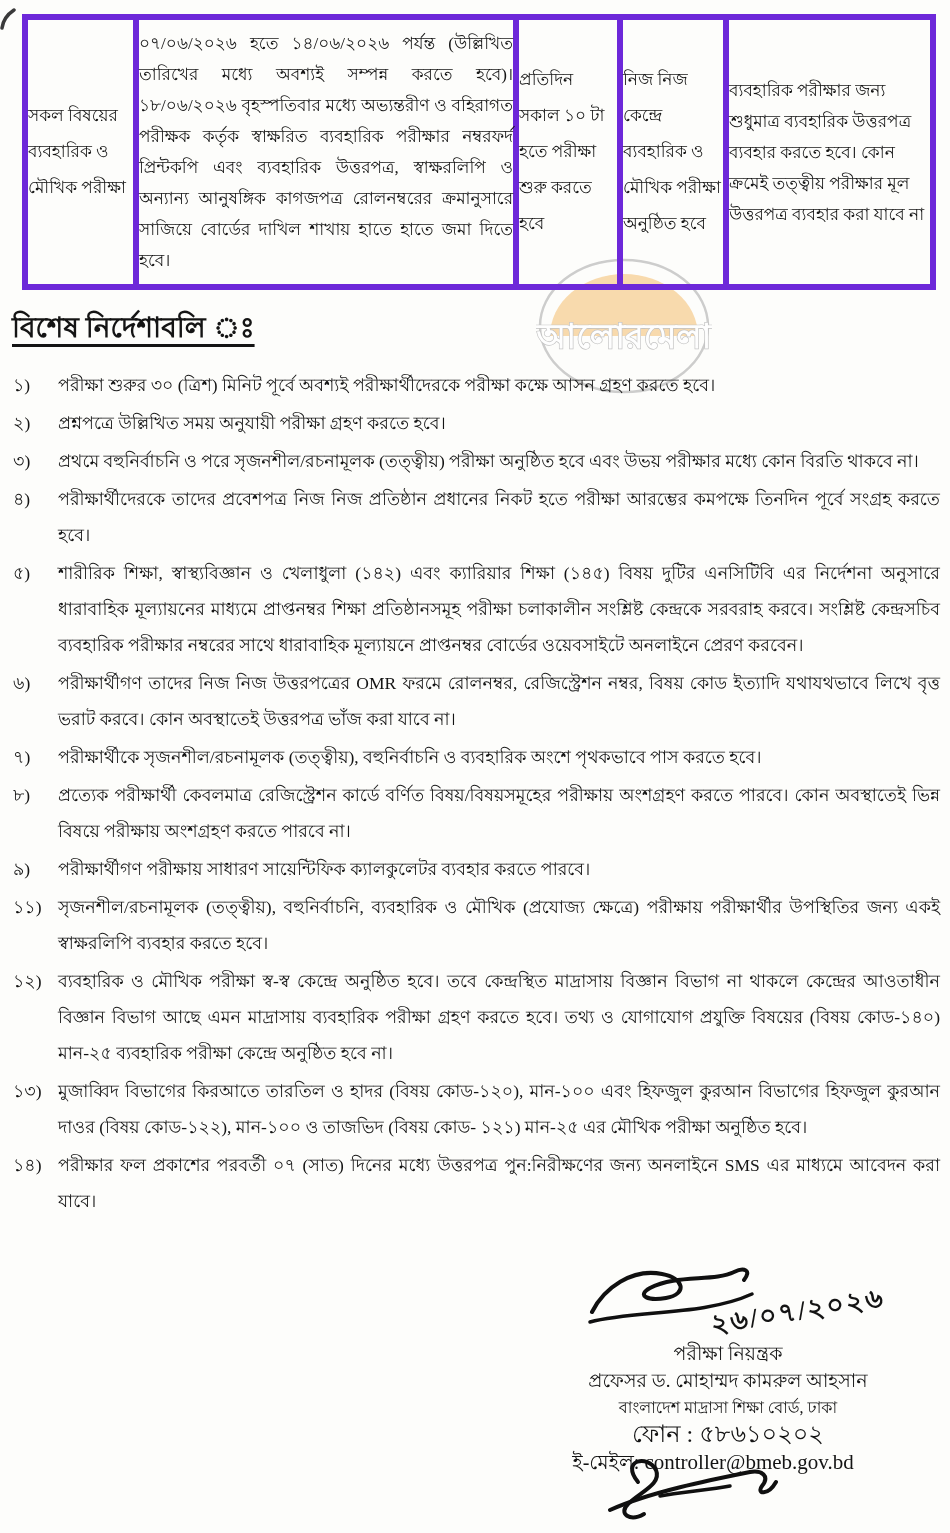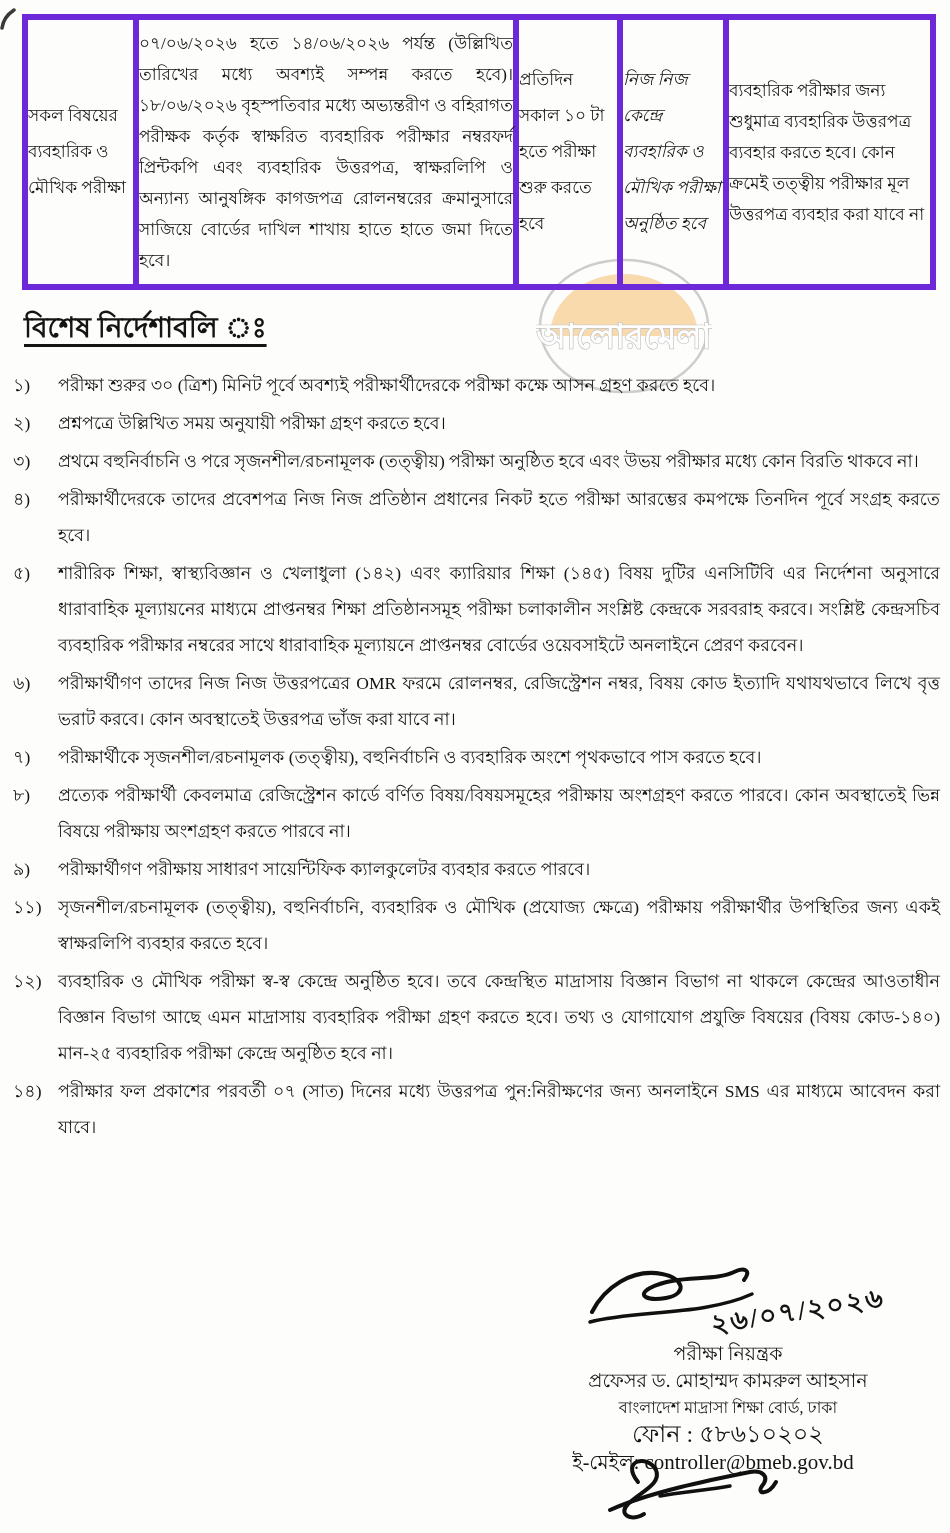--- a/index.html
+++ b/index.html
@@ -22,27 +22,27 @@
     border-collapse:collapse;table-layout:fixed;
     margin:14px 0 0 22px;width:908px;background:transparent;
   }
   table.schedule td{
     border:6px solid #6d28d9;vertical-align:middle;
     font-size:17px;padding:8px 0;
   }
   td.c-exam{line-height:36px;font-size:17.5px;padding-left:10px;margin-left:20px;}
   td.c-details{text-align:justify;line-height:31px;vertical-align:top;padding-top:10px;}
   td.c-time{line-height:36px;border-radius:19px;}
-  td.c-venue{line-height:36px;font-style:italic;}
+  td.c-venue{line-height:36px;}
   td.c-note{line-height:31px;vertical-align:top;padding-top:14px;}
   
   .watermark{position:absolute;left:516px;top:256px;width:176px;height:144px;z-index:0;opacity:.9;margin-left:20px;}
   
   .inst-heading{
-    margin:16px 0 10px 24px;font-size:28px;font-weight:bold;display:inline-block;
+    margin:16px 0 10px 12px;font-size:28px;font-weight:bold;display:inline-block;
     text-decoration:underline;text-underline-offset:7px;text-decoration-thickness:2.5px;
   }
   
   .inst-list{margin:4px 0 0 0;padding:0;list-style:none;}
   .inst-item{display:flex;margin:0 0 2px 0;font-size:17.5px;line-height:36px;}
   .inst-item .num{flex:none;width:58px;padding-left:13px;box-sizing:border-box;}
   .inst-item .txt{flex:1;text-align:justify;padding-right:10px;}
   
   .sig-block{position:absolute;right:12px;top:1262px;width:420px;z-index:1;text-align:center;}
   .sig-scribble1{position:absolute;left:66px;top:-2px;}
@@ -138,20 +138,24 @@
     </li>
     <li class="inst-item">
       <span class="num">১১)</span>
       <span class="txt">সৃজনশীল/রচনামূলক (তত্ত্বীয়), বহুনির্বাচনি, ব্যবহারিক ও মৌখিক (প্রযোজ্য ক্ষেত্রে) পরীক্ষায় পরীক্ষার্থীর উপস্থিতির জন্য একই স্বাক্ষরলিপি ব্যবহার করতে হবে।</span>
     </li>
     <li class="inst-item">
       <span class="num">১২)</span>
       <span class="txt">ব্যবহারিক ও মৌখিক পরীক্ষা স্ব-স্ব কেন্দ্রে অনুষ্ঠিত হবে। তবে কেন্দ্রস্থিত মাদ্রাসায় বিজ্ঞান বিভাগ না থাকলে কেন্দ্রের আওতাধীন বিজ্ঞান বিভাগ আছে এমন মাদ্রাসায় ব্যবহারিক পরীক্ষা গ্রহণ করতে হবে। তথ্য ও যোগাযোগ প্রযুক্তি বিষয়ের (বিষয় কোড-১৪০) মান-২৫ ব্যবহারিক পরীক্ষা কেন্দ্রে অনুষ্ঠিত হবে না।</span>
     </li>
     <li class="inst-item">
+      <span class="num">১৩)</span>
+      <span class="txt">মুজাব্বিদ বিভাগের কিরআতে তারতিল ও হাদর (বিষয় কোড-১২০), মান-১০০ এবং হিফজুল কুরআন বিভাগের হিফজুল কুরআন দাওর (বিষয় কোড-১২২), মান-১০০ ও তাজভিদ (বিষয় কোড- ১২১) মান-২৫ এর মৌখিক পরীক্ষা অনুষ্ঠিত হবে।</span>
+    </li>
+    <li class="inst-item">
       <span class="num">১৪)</span>
       <span class="txt">পরীক্ষার ফল প্রকাশের পরবর্তী ০৭ (সাত) দিনের মধ্যে উত্তরপত্র পুন:নিরীক্ষণের জন্য অনলাইনে SMS এর মাধ্যমে আবেদন করা যাবে।</span>
     </li>
   </ol>
 </div>
 
 <div class="sig-block">
   <svg class="sig-scribble1" width="190" height="75" viewBox="0 0 190 75">
     <path d="M8 52 C 20 28, 48 8, 78 14 C 100 18, 104 34, 82 38 C 64 41, 52 36, 66 28 C 92 14, 130 22, 150 12 C 160 7, 168 10, 160 20" stroke="#101010" stroke-width="4" fill="none" stroke-linecap="round"></path>
     <path d="M6 62 C 50 50, 120 56, 168 34" stroke="#101010" stroke-width="3.5" fill="none" stroke-linecap="round"></path>

